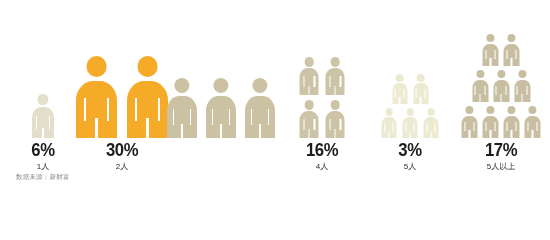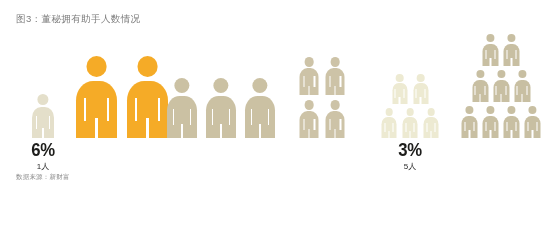--- a/index.html
+++ b/index.html
@@ -73,21 +73,20 @@
   .sub{
     font-size:8px;color:#2b2b2b;line-height:11px;
     margin-top:1px;white-space:nowrap;
   }
 </style>
 </head>
 <body>
 
 <div id="chart-root">
 
-  <div class="chart-title">图3：董秘拥有助手人数情况</div>
 
   <div class="groups" id="groups-layer">
       <div class="group" style="left: 43px; transform: translateX(-50%);">
         <div class="fig-row" style="gap: 6px;">
           <div class="figure" style="width: 22px; height: 44px;">
             <div class="head" style="width: 11.22px; height: 11.22px; background: rgb(228, 223, 202);"></div>
             <div class="body" style="height: 30.8px;">
               <div class="torso" style="height: 30.8px; background: rgb(228, 223, 202);"></div>
               <div class="gap-arm-l" style="left: 4.07px; top: 9.24px; width: 1.21px; height: 12.32px;"></div>
               <div class="gap-arm-r" style="right: 4.07px; top: 9.24px; width: 1.21px; height: 12.32px;"></div>
@@ -331,21 +330,33 @@
           </div>
         </div>
       </div>
     </div>
 
   <div class="labels" id="labels-layer">
       <div class="label-block" style="left: 43px; top: 140px;">
         <div class="pct">6%</div>
         <div class="sub">1人</div>
       </div>
+      <div class="label-block" style="left: 122px; top: 140px;">
+        <div class="pct">30%</div>
+        <div class="sub">2人</div>
+      </div>
+      <div class="label-block" style="left: 322px; top: 140px;">
+        <div class="pct">16%</div>
+        <div class="sub">4人</div>
+      </div>
       <div class="label-block" style="left: 410px; top: 140px;">
         <div class="pct">3%</div>
         <div class="sub">5人</div>
       </div>
+      <div class="label-block" style="left: 501px; top: 140px;">
+        <div class="pct">17%</div>
+        <div class="sub">5人以上</div>
+      </div>
     </div>
 
   <div class="source-note">数据来源：新财富</div>
 
 </div>
 
 </body></html>

